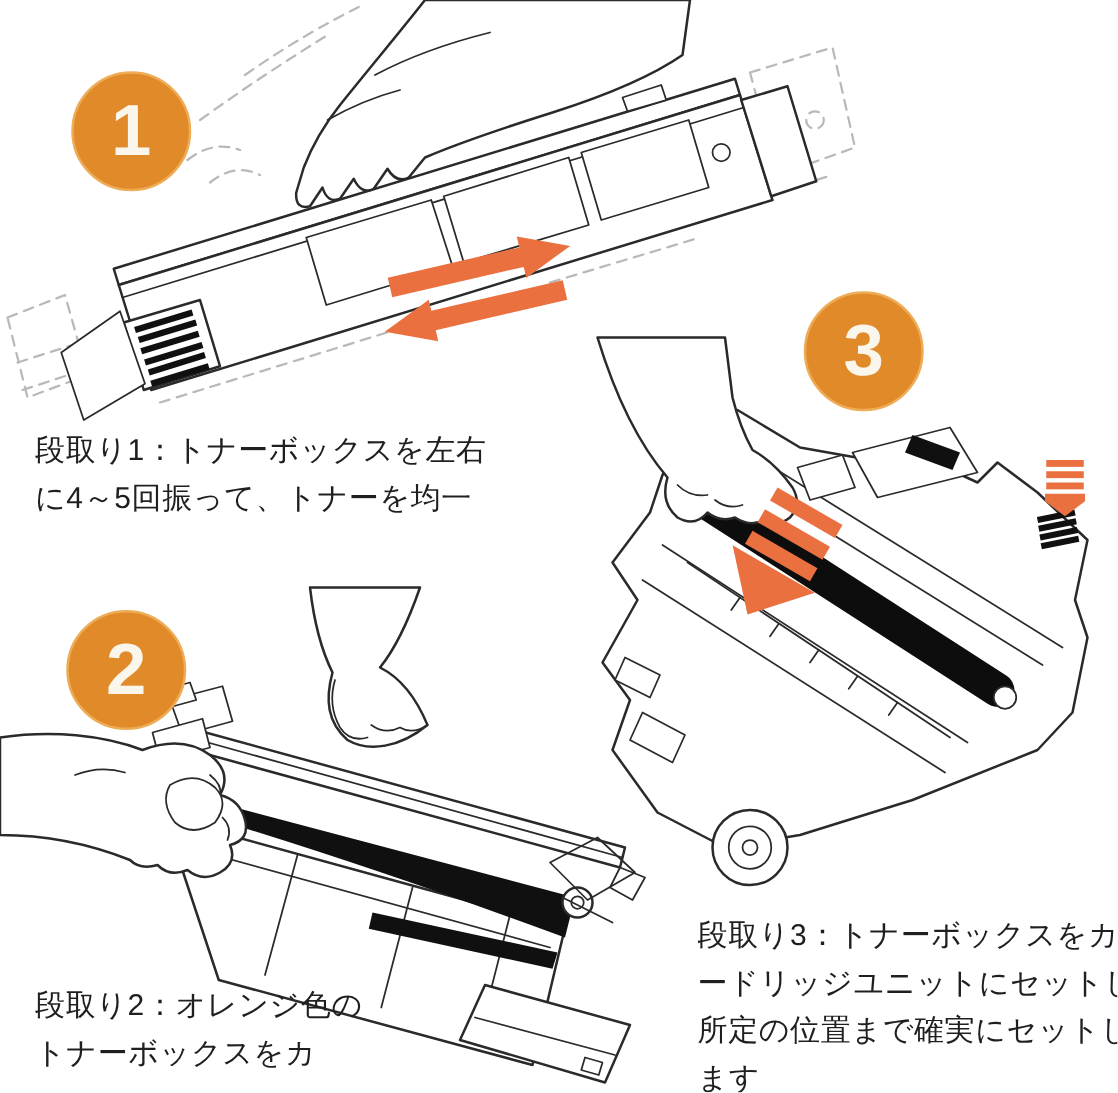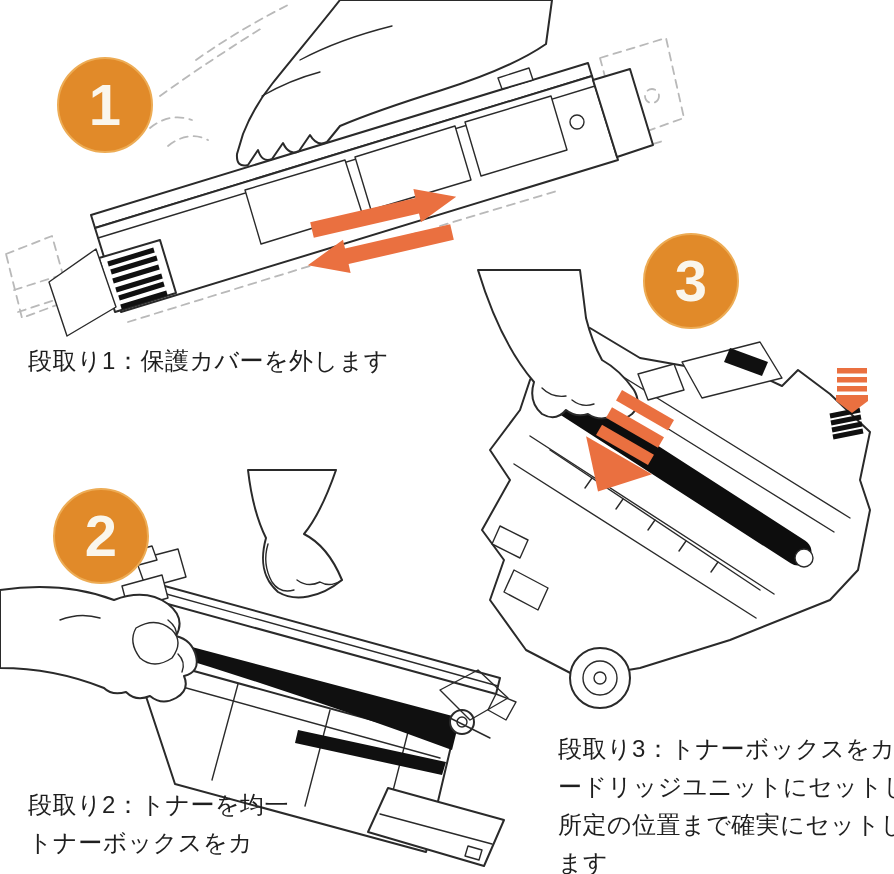--- a/index.html
+++ b/index.html
@@ -155,25 +155,26 @@
       <rect class="orange" x="-15" y="18" width="30" height="5.5"></rect>
       <polygon class="orange" points="-16,27 16,27 16,33 0,45 -16,33"></polygon>
     </g>
   </svg>
 
   <div class="badge" style="left:57px;top:57px">1</div>
   <div class="badge" style="left:53px;top:488px">2</div>
   <div class="badge" style="left:643px;top:233px">3</div>
 
   <div class="step-text" style="left:28px;top:342px">
-    <div>段取り1：保護カバーを外します</div>
+    <div>段取り1：トナーボックスを左右</div>
+    <div>に4～5回振って、トナーを均一</div>
   </div>
 
   <div class="step-text" style="left:28px;top:786px">
-    <div>段取り2：トナーを均一</div>
+    <div>段取り2：オレンジ色の</div>
     <div>トナーボックスをカ</div>
   </div>
 
   <div class="step-text" style="left:558px;top:730px">
     <div>段取り3：トナーボックスをカ</div>
     <div>ードリッジユニットにセットし、</div>
     <div>所定の位置まで確実にセットし</div>
     <div>ます</div>
   </div>
 

